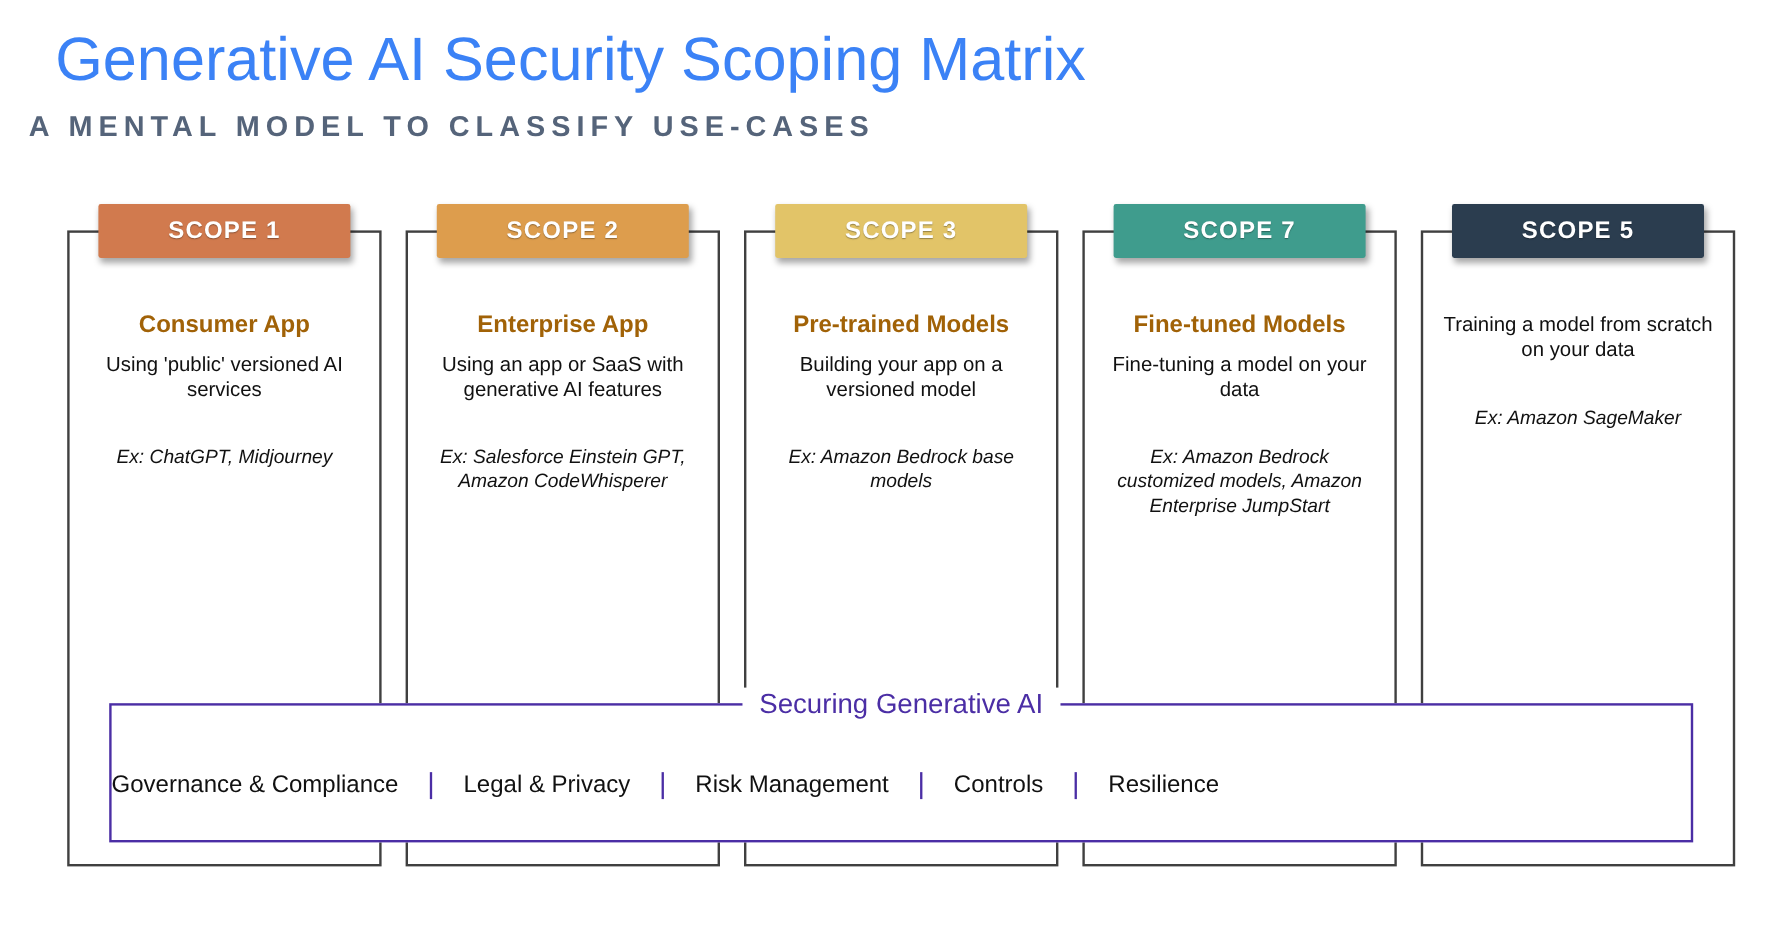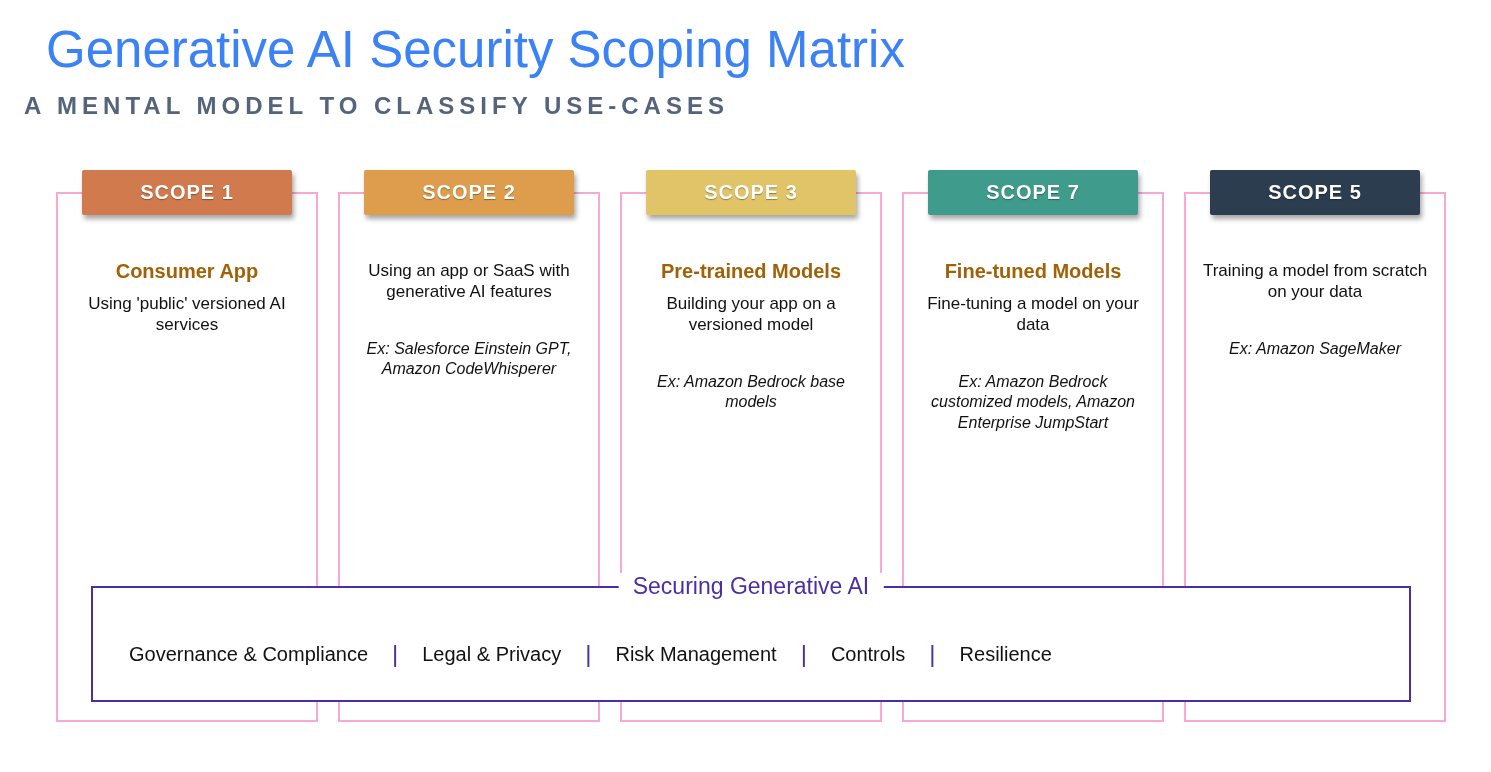--- a/index.html
+++ b/index.html
@@ -37,21 +37,21 @@
   .cols {
     display: flex;
     gap: 20px;
     position: absolute;
     top: 24px;
     left: 0;
     width: 100%;
   }
   .col {
     flex: 1;
-    border: 2px solid #f9a8d4;
+    border: 2px solid #404040;
     background: #fff;
     padding: 66px 14px 10px 14px;
     height: 530px;
     position: relative;
     text-align: center;
   }
   .scope-badge {
     position: absolute;
     top: -24px;
     left: 50%;
@@ -91,21 +91,20 @@
   }
   .securing-box {
     position: absolute;
     left: 35px;
     width: 1320px;
     top: 418px;
     height: 116px;
     border: 2px solid #4b2ea5;
     background:#fff;
     text-align:center;
-    padding-left:36px;
   }
   .securing-title {
     position: absolute;
     top: -15px;
     left: 50%;
     transform: translateX(-50%);
     background:#fff;
     padding: 0 14px;
     font-size: 23px;
     font-weight: 500;
@@ -131,23 +130,25 @@
 
 <div class="title">Generative AI Security Scoping Matrix</div>
 <div class="subtitle">A MENTAL MODEL TO CLASSIFY USE-CASES</div>
 
 <div class="diagram">
   <div class="cols">
     <div class="col">
       <div class="scope-badge b1">SCOPE 1</div>
       <div class="col-title">Consumer App</div>
       <div class="col-desc">Using 'public' versioned AI services</div>
+      <div class="col-ex">Ex: ChatGPT, Midjourney</div>
     </div>
     <div class="col">
       <div class="scope-badge b2">SCOPE 2</div>
+      <div class="col-title">Enterprise App</div>
       <div class="col-desc">Using an app or SaaS with generative AI features</div>
       <div class="col-ex">Ex: Salesforce Einstein GPT, Amazon CodeWhisperer</div>
     </div>
     <div class="col">
       <div class="scope-badge b3">SCOPE 3</div>
       <div class="col-title">Pre-trained Models</div>
       <div class="col-desc">Building your app on a versioned model</div>
       <div class="col-ex">Ex: Amazon Bedrock base models</div>
     </div>
     <div class="col">

